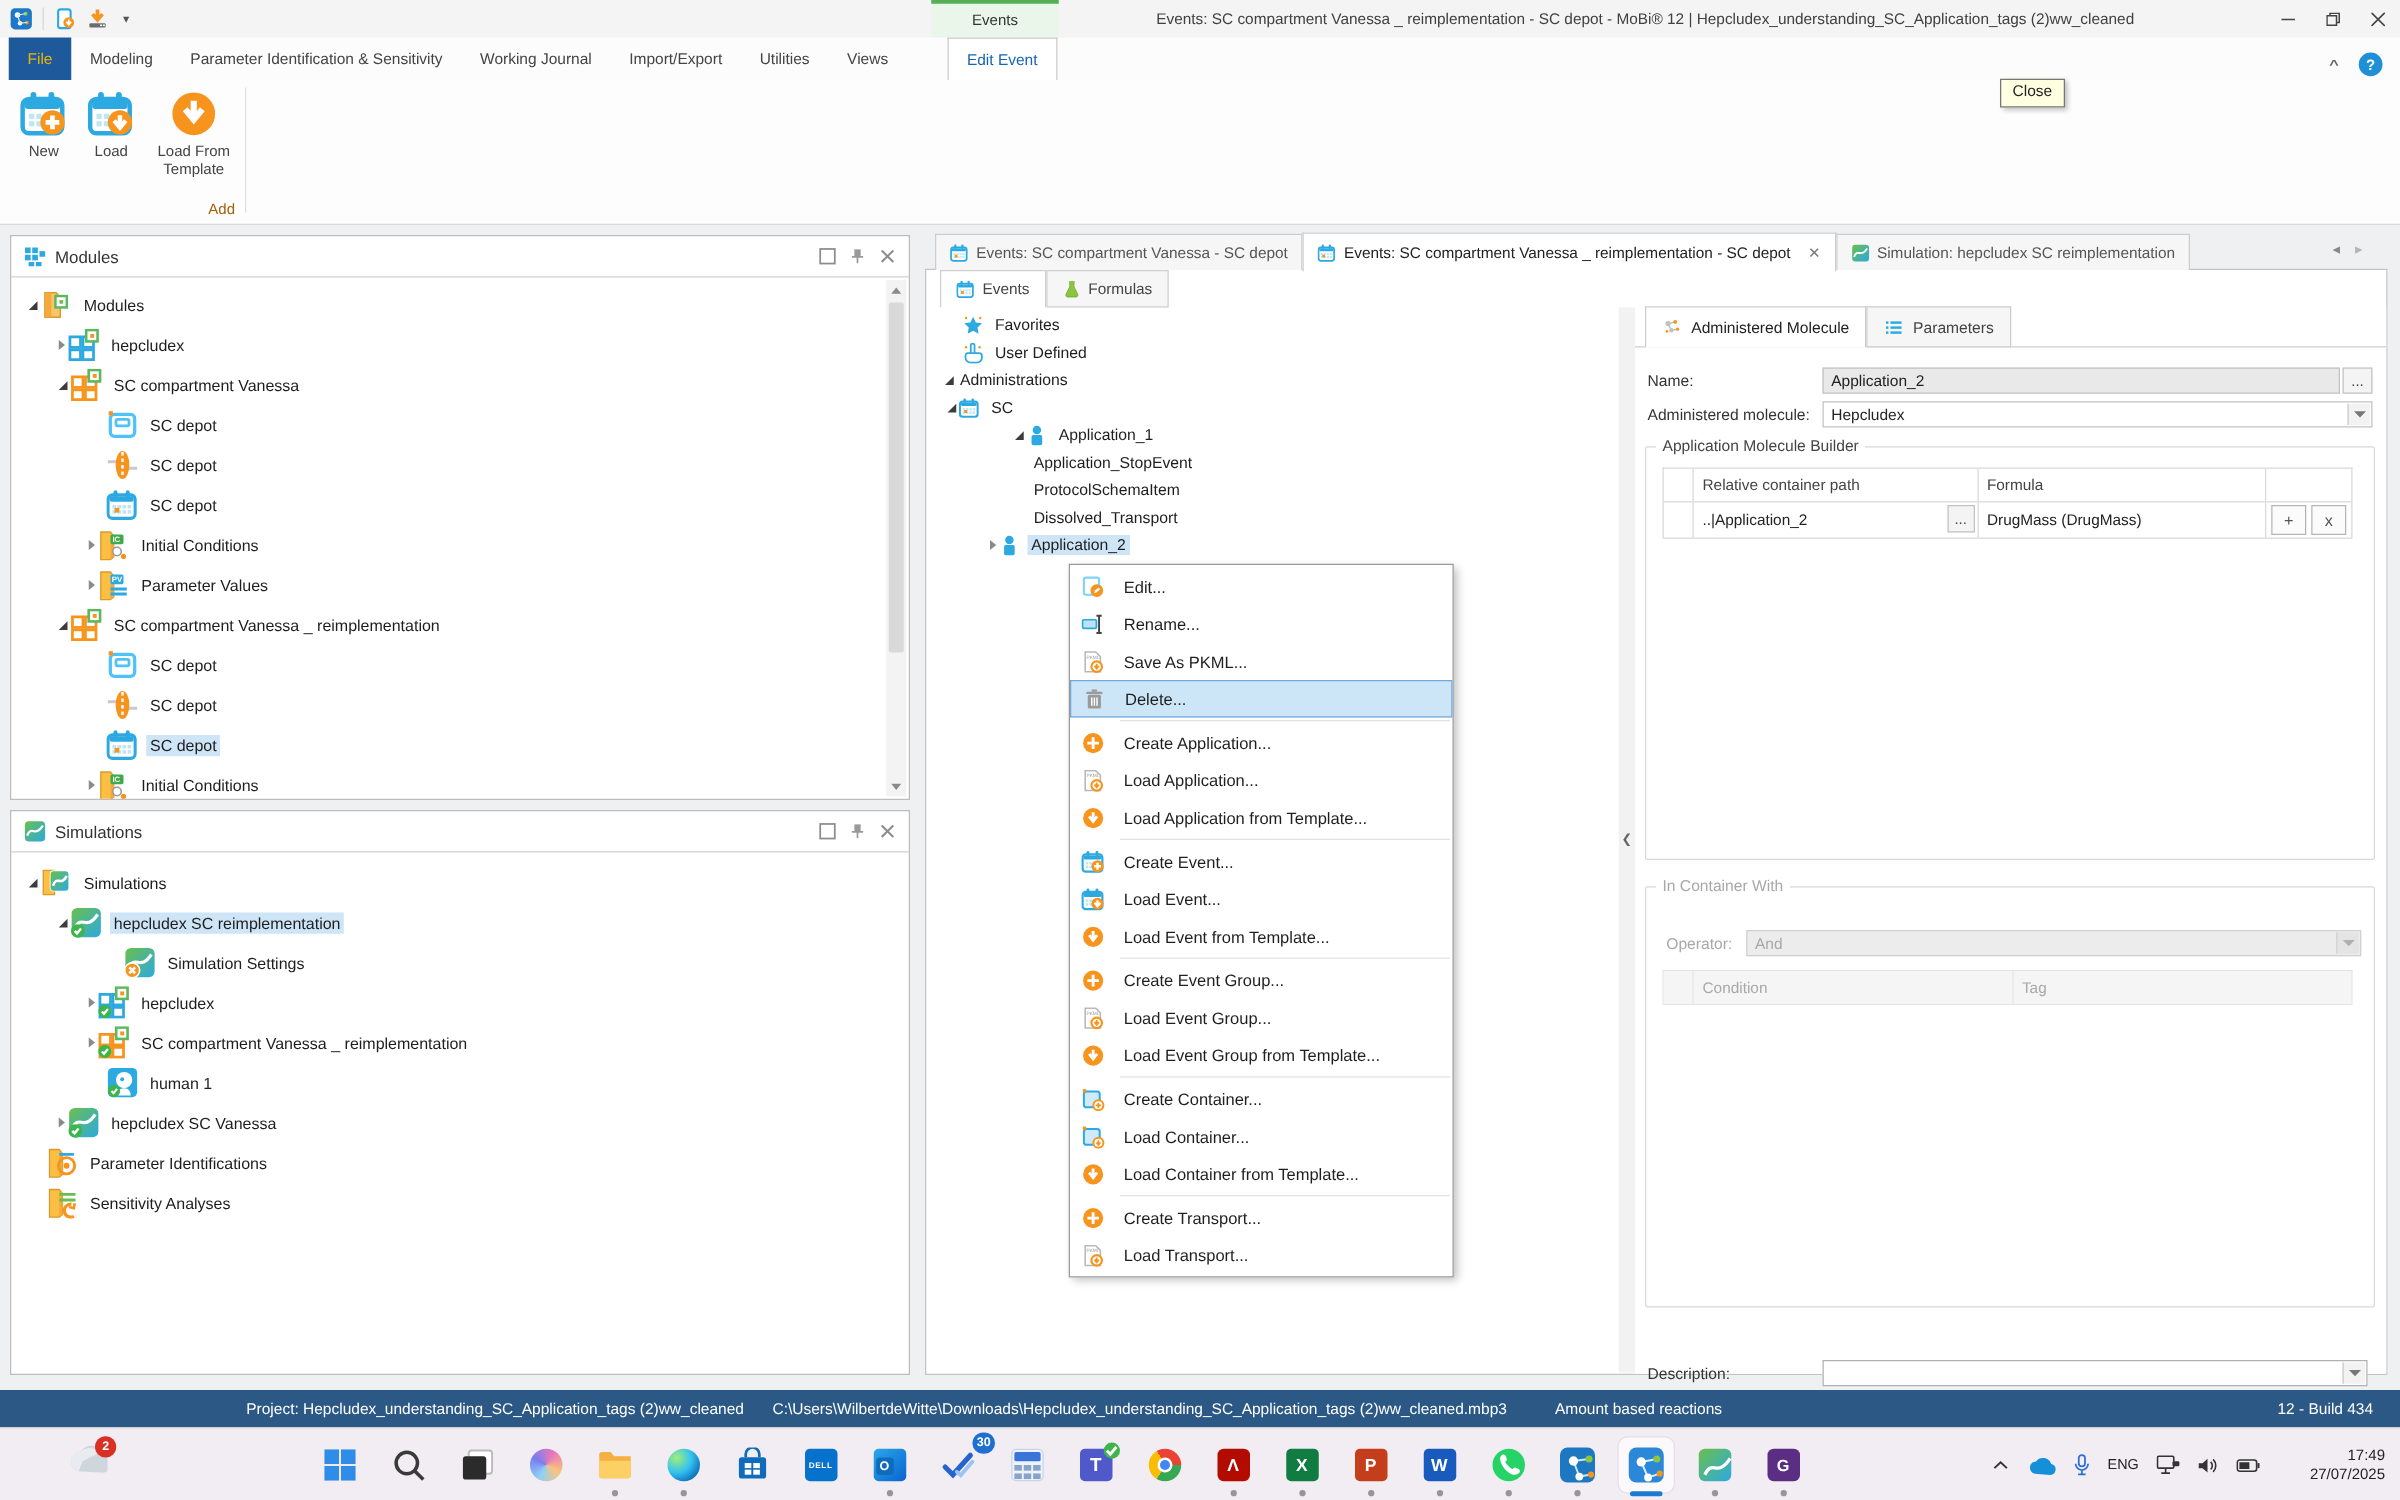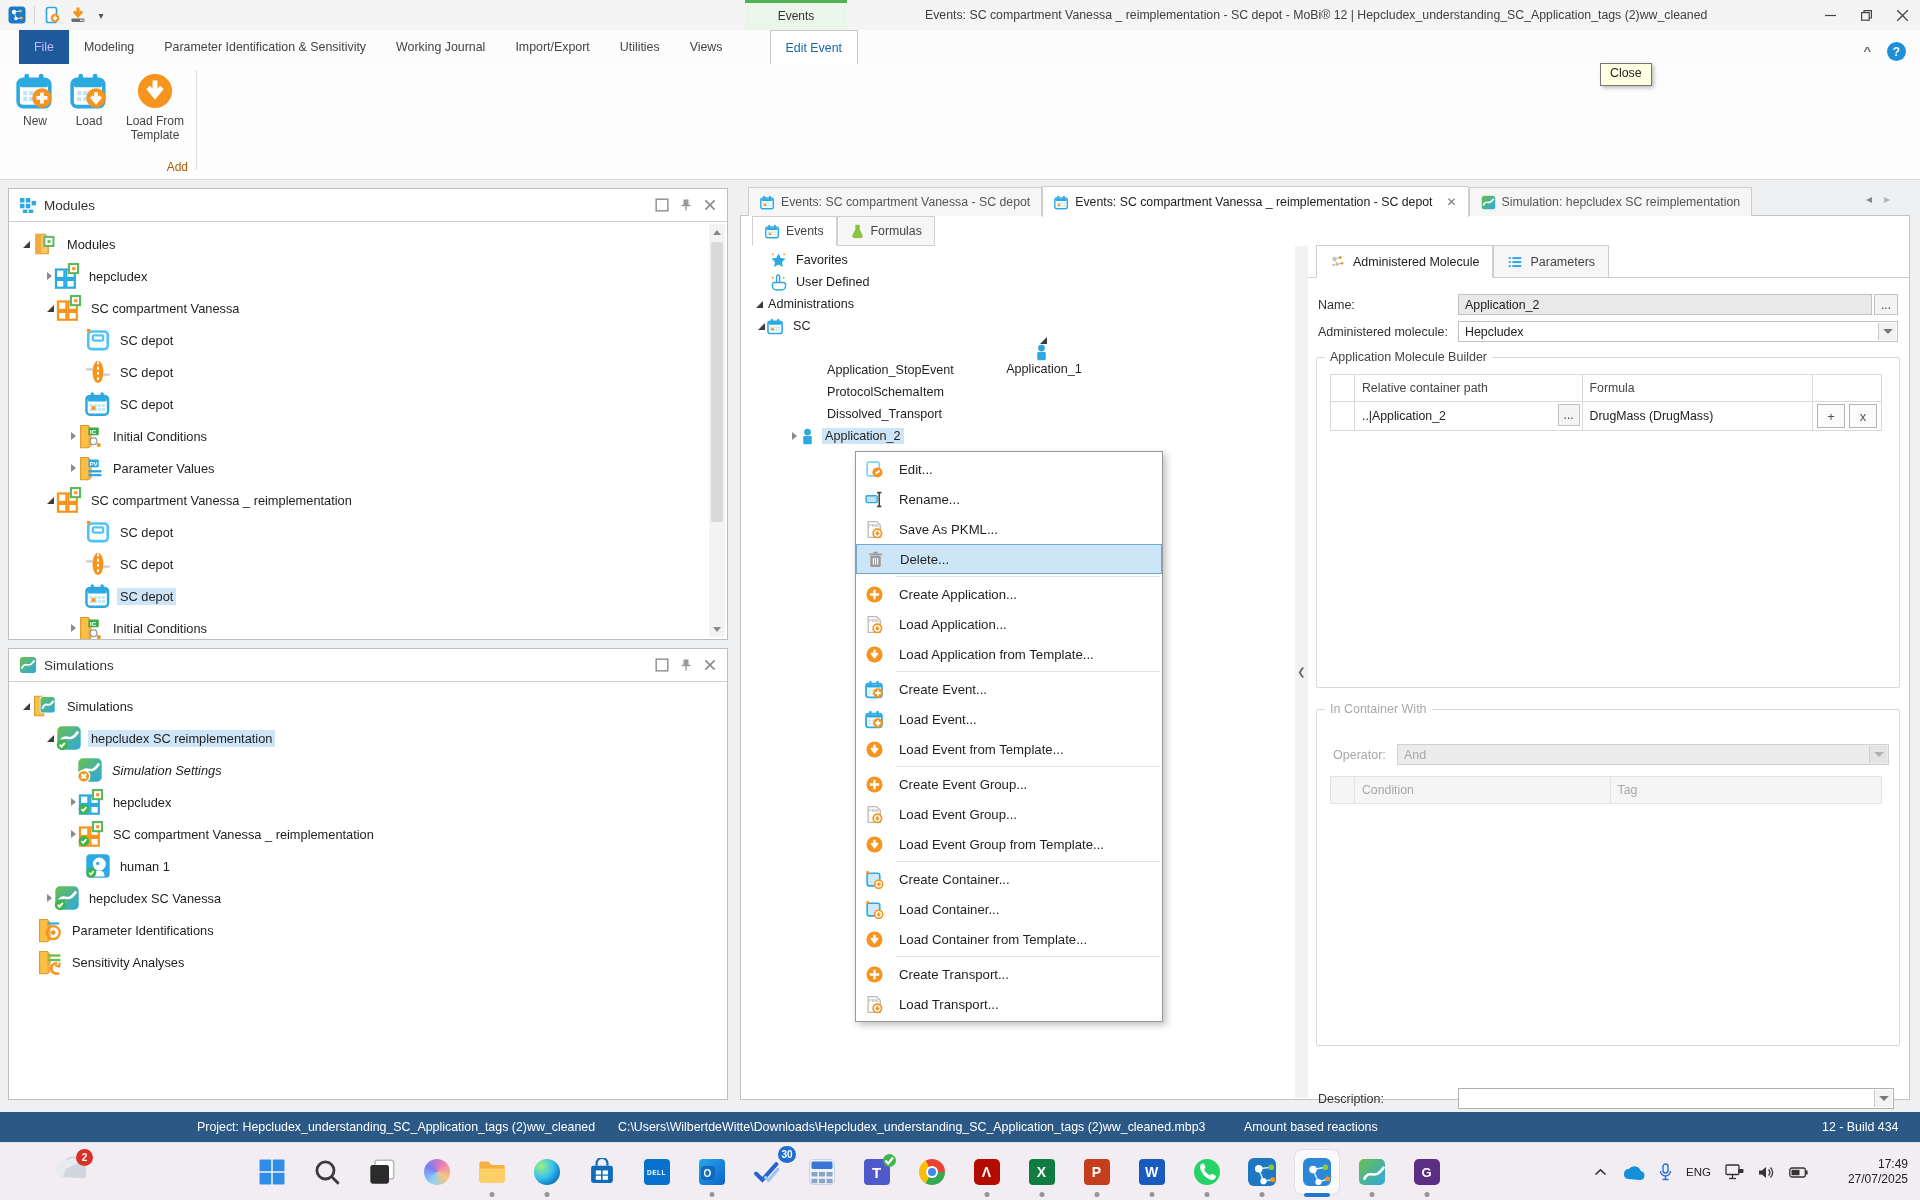--- a/index.html
+++ b/index.html
@@ -12,21 +12,21 @@
 #qa{position:absolute;left:8px;top:4px;display:flex;align-items:center;gap:8px;height:22px}
 #qa .sep{width:1px;height:18px;background:#d5d5d5}
 #ctx-events{position:absolute;left:745px;top:0;width:102px;height:30px;background:#eaf6ea;border-top:3px solid #54b054;text-align:center;line-height:26px;font-size:12px;color:#333}
 #win-title{position:absolute;left:925px;top:0;height:30px;line-height:30px;font-size:12.3px;color:#404040;white-space:nowrap}
 #win-controls{position:absolute;right:0;top:0;height:30px;display:flex}
 #win-controls .wbtn{width:36px;height:30px;display:flex;align-items:center;justify-content:center;color:#444}
 
 
 #tabrow{position:absolute;left:0;top:30px;width:1920px;height:34px;background:#fcfcfc;display:flex;align-items:stretch}
 .rtab{padding:0 15px;line-height:34px;font-size:12.4px;color:#444;white-space:nowrap}
-.rtab.filetab{background:#1e5a9b;color:#c4b5fd;margin-left:19px}
+.rtab.filetab{background:#1e5a9b;color:#eab308;margin-left:7px}
 .rtab.edittab{margin-left:32px;background:#fff;border:1px solid #c9c9c9;border-bottom:none;color:#1766ad}
 #tabrow-right{position:absolute;right:14px;top:42px;display:flex;align-items:center;gap:16px}
 #collapse-ribbon{color:#666;font-size:13px;font-weight:bold;transform:scaleY(.8)}
 #help-btn{width:19px;height:19px;border-radius:50%;background:#1f8fd6;color:#fff;font-size:12px;font-weight:bold;display:flex;align-items:center;justify-content:center}
 
 
 #ribbon{position:absolute;left:0;top:64px;width:1920px;height:116px;background:#fdfdfd;border-bottom:1px solid #d9d9d9}
 .rbtn{position:absolute;top:8px;text-align:center;font-size:12px;color:#444;line-height:14px}
 .rbtn .ic{margin-bottom:4px}
 #rgroup-label{position:absolute;left:10px;top:96px;width:178px;text-align:right;font-size:12px;color:#a16207}
@@ -561,21 +561,21 @@
                 </linearGradient>
               </defs>
               <rect x="1" y="1" width="18" height="18" rx="3.5" fill="url(#sg)"></rect>
               <path d="M3 14 C7 4, 10 16, 17 5" fill="none" stroke="#fff" stroke-width="2"></path>
               <circle cx="4.8" cy="15.2" r="4.2" fill="#3cb54a"></circle>
               <path d="M2.9 15.2 l1.4 1.5 2.5-3" fill="none" stroke="#fff" stroke-width="1.5"></path>
             </svg>
           </span>
           <span class="tlabel sel">hepcludex SC reimplementation</span>
         </div>
-        <div class="trow" style="height: 32px; padding-left: 54px; font-style: italic;">
+        <div class="trow" style="height: 32px; padding-left: 76px;">
           <span class="exp"></span>
           <span class="ic" style="width:26px;height:26px">
             <svg viewBox="0 0 20 20">
               <defs>
                 <linearGradient id="sg" x1="0" y1="0" x2="1" y2="1">
                   <stop offset="0" stop-color="#6abf4b"></stop>
                   <stop offset="1" stop-color="#2da9e1"></stop>
                 </linearGradient>
               </defs>
               <rect x="1" y="1" width="18" height="18" rx="3.5" fill="url(#sg)"></rect>
@@ -833,21 +833,21 @@
             <rect x="3.4" y="11.8" width="2" height="2"></rect>
             <rect x="6.2" y="11.8" width="2" height="2"></rect>
             <rect x="9" y="11.8" width="2" height="2"></rect>
             <rect x="11.8" y="11.8" width="2" height="2"></rect>
           </g>
           <rect x="4.6" y="10.6" width="2.6" height="2.6" fill="#f7941d"></rect>
         </svg>
       </span>
       <span class="tlabel">SC</span>
     </div>
-    <div class="trow" style="height: 22px; padding-left: 56px; flex-direction: column;">
+    <div class="trow" style="height: 22px; padding-left: 70px;">
       <span class="exp expanded"></span>
       <span class="ic" style="width:17px;height:17px">
         <svg viewBox="0 0 16 16">
           <circle cx="8" cy="3.8" r="3.2" fill="#2da9e1"></circle>
           <rect x="4" y="7.6" width="8" height="7.6" rx="1.2" fill="#2da9e1"></rect>
         </svg>
       </span>
       <span class="tlabel">Application_1</span>
     </div>
     <div class="trow" style="height: 22px; padding-left: 68px;">

